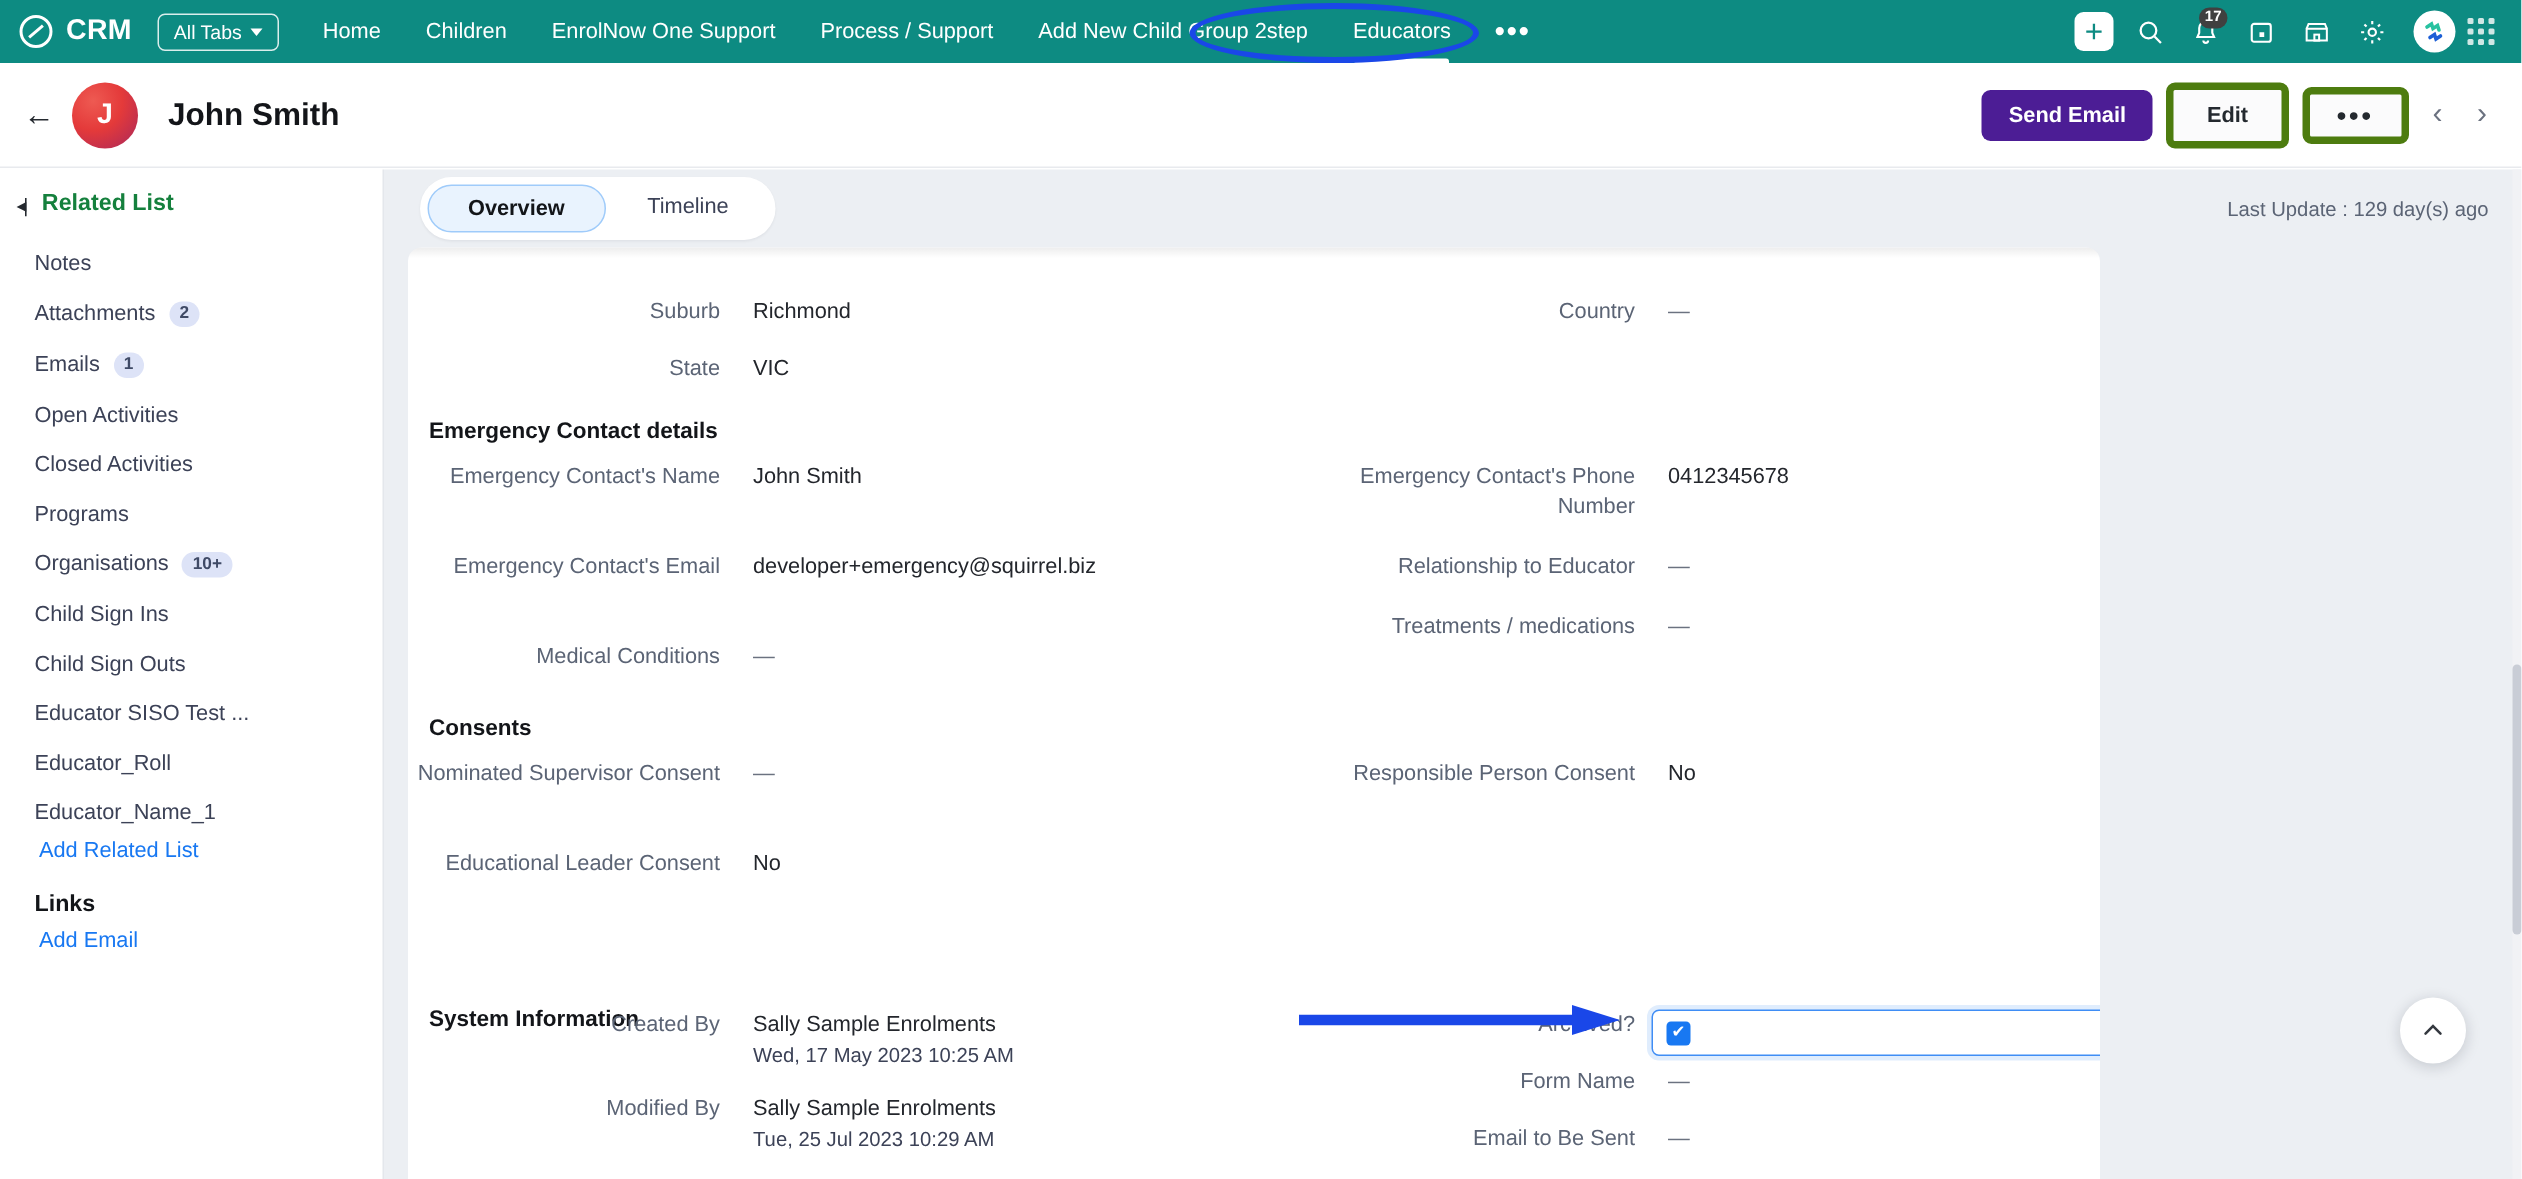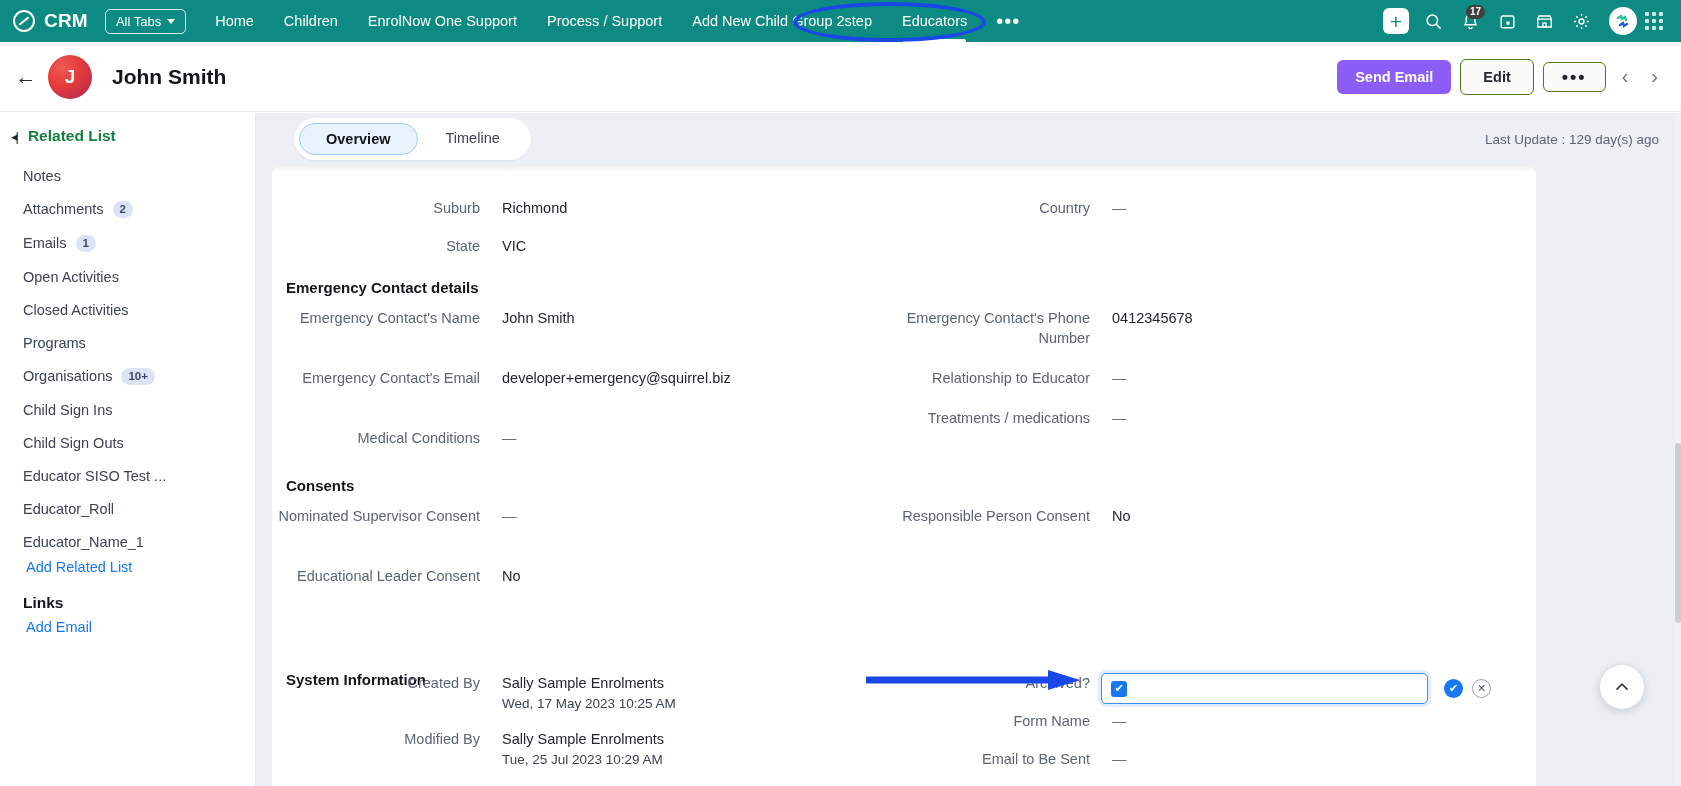--- a/index.html
+++ b/index.html
@@ -89,26 +89,26 @@
   .back-arrow { margin-left: 13px; width: 26px; color: #24292f; font-size: 21px; text-align: center; }
   .rec-avatar {
     width: 44px; height: 44px; border-radius: 50%; margin-left: 9px;
     background: radial-gradient(circle at 32% 28%, #ee5a52 0%, #e43a3a 45%, #a8275c 100%);
     color: #fff; display: flex; align-items: center; justify-content: center;
     font-size: 19px; font-weight: 600;
   }
   .rec-title { margin-left: 20px; font-size: 21px; font-weight: 700; color: #131519; }
   .rec-actions { margin-left: auto; display: flex; align-items: center; gap: 9px; padding-right: 16px; }
   .btn-primary {
-    background: #8b5cf6; color: #fff; font-size: 14.5px; font-weight: 700;
+    background: #4c1d95; color: #fff; font-size: 14.5px; font-weight: 700;
     padding: 9px 18px; border-radius: 6px; border: none;
   }
   .btn-ghost {
     background: #fbfbfc; color: #24292f; font-size: 14.5px; font-weight: 600;
-    padding: 9px 22px; border-radius: 6px; border: 1px solid #4d7c0f;
+    padding: 9px 22px; border-radius: 6px; border: 5px solid #4d7c0f;
   }
   .btn-ghost.dots { padding: 9px 18px; letter-spacing: 2px; line-height: 10px; font-size: 18px; }
   .nav-chev { color: #6b7280; font-size: 20px; padding: 0 7px; }
 
   
   .sidebar {
     position: absolute; top: 113px; left: 0; width: 256px; height: 673px;
     background: #fff; border-right: 1px solid #e4e7ec; overflow: hidden;
   }
   .sb-head {
@@ -127,38 +127,38 @@
   .sb-link { color: #1878f2; font-size: 14.5px; padding: 9px 12px 9px 26px; }
   .sb-section { font-size: 15.5px; font-weight: 700; color: #131519; padding: 18px 12px 6px 23px; }
 
   
   .main {
     position: absolute; top: 113px; left: 256px; width: 1425px; height: 673px;
     background: #eceff3;
   }
   .tabstrip {
     position: relative; height: 52px; display: flex; align-items: center;
-    padding-left: 38px;
+    padding-left: 24px;
   }
   .tabpill-wrap {
     background: #fff; border-radius: 24px; padding: 5px; display: flex; gap: 2px;
     box-shadow: 0 1px 2px rgba(16,24,40,.06);
   }
   .tabpill {
     font-size: 14.5px; color: #3c4257; padding: 7px 26px; border-radius: 20px;
   }
   .tabpill.active {
     background: #e9f3fe; color: #131519; font-weight: 700;
     border: 1px solid #9fcbfa;
   }
   .last-update {
     margin-left: auto; padding-right: 22px; font-size: 13.5px; color: #5b6475;
   }
   .sheet {
-    position: absolute; top: 52px; left: 16px; width: 1264px; height: 621px;
+    position: absolute; top: 52px; left: 16px; width: 1128px; height: 621px;
     background: #fff; border-radius: 9px 9px 0 0; overflow: hidden;
   }
   .sheet-inner { position: relative; padding: 0; }
 
   .section-title {
     font-size: 15px; font-weight: 700; color: #131519;
     position: absolute;
   }
   .fld-label {
     position: absolute; font-size: 14.5px; color: #5b6475;

